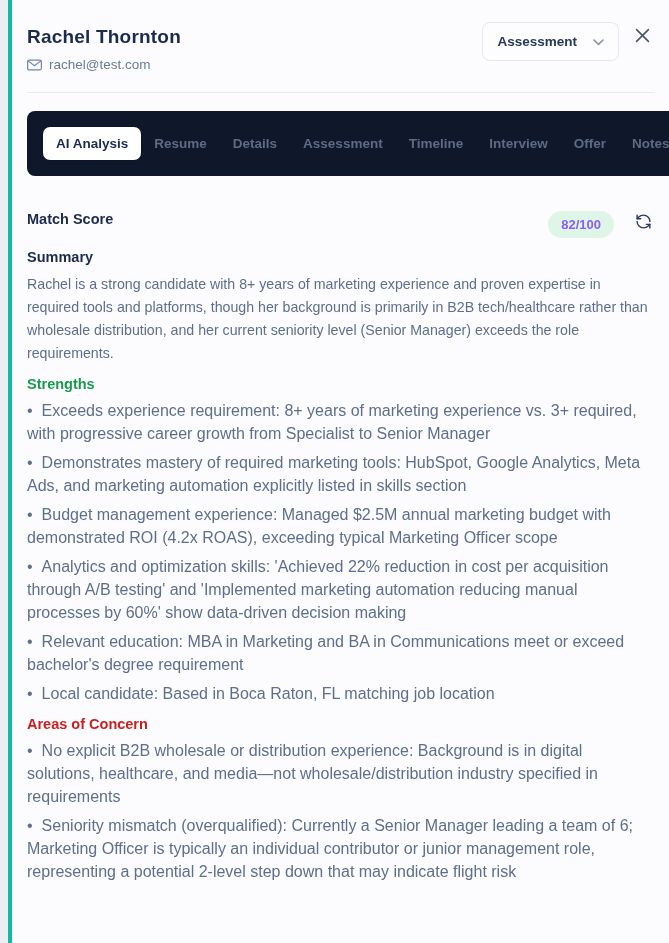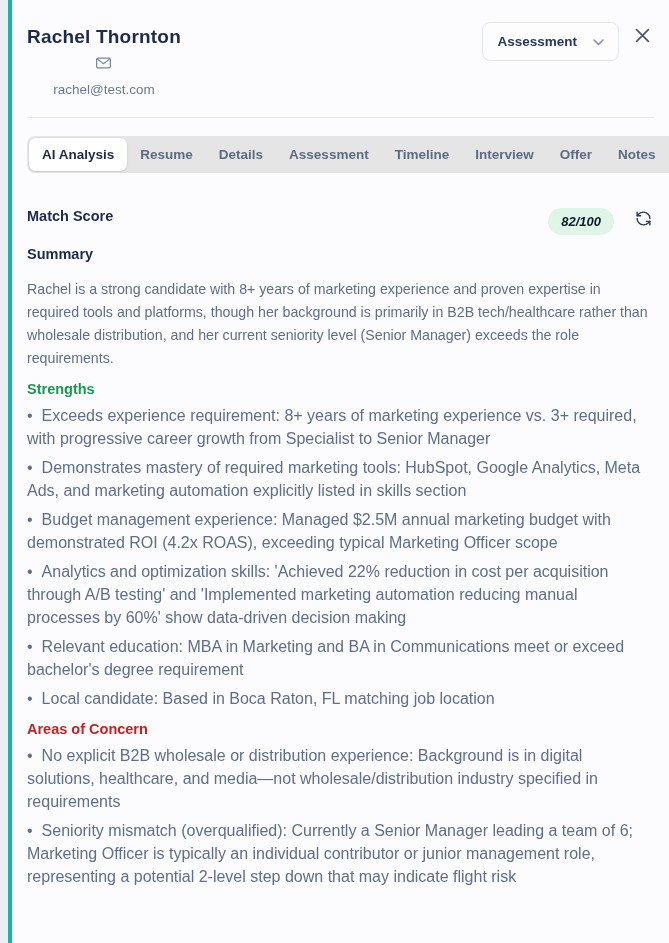--- a/index.html
+++ b/index.html
@@ -13,63 +13,63 @@
   }
   .panel {
     position:absolute; left:8px; top:0; width:661px; height:943px;
     background:#fcfcfe;
     border-left:4px solid #14b8a6;
     padding:20px 15px 0 15px;
   }
   
   .header { display:flex; justify-content:space-between; align-items:flex-start; }
   .candidate-name { font-size:19px; font-weight:700; color:#1c2a4e; letter-spacing:.2px; margin-top:6px; }
-  .email-row { display:flex; align-items:center; gap:13px; margin-top:9px; color:#6a7a96; font-size:13.5px;flex-direction:column; }
+  .email-row { display:flex; align-items:center; gap:7px; margin-top:9px; color:#6a7a96; font-size:13.5px; }
   .email-row svg { display:block; color:#7585a0; }
   .header-controls { display:flex; align-items:flex-start; gap:12px; margin-top:2px; }
   .stage-select {
     display:flex; align-items:center; gap:16px;
     background:#fdfdfe; border:1px solid #e3e7ee; border-radius:8px;
     padding:11px 14px; cursor:pointer;
     font-size:13.5px; font-weight:600; color:#27375c;
   }
   .stage-select svg { color:#8a94a8; }
   .close-btn {
     background:none; border:none; cursor:pointer; padding:6px 4px;
     color:#4a5468; line-height:0;
   }
   .divider { border:none; border-top:1px solid #e7eaf0; margin-top:20px; }
   
   .tab-strip {
     margin-top:18px; margin-right:-15px;
-    background:#e5e5e5; border-radius:8px 0 0 8px;
-    display:flex; align-items:center; padding:2px;
+    background:#0f172a; border-radius:8px 0 0 8px;
+    display:flex; align-items:center; padding:16px;
   }
   .tab {
     padding:9px 13px; font-size:13.5px; font-weight:600; color:#5d6b84;
     cursor:pointer; white-space:nowrap; border-radius:7px;
   }
   .tab.active {
     background:#ffffff; color:#1c2a4e; font-weight:700;
     box-shadow:0 1px 2px rgba(16,24,40,.10), 0 0 0 1px rgba(16,24,40,.02);
   }
   
   .match-row { margin-top:35px; display:flex; align-items:flex-start; }
   .match-label { font-size:14.5px; font-weight:700; color:#1c2a4e; flex:1; }
   .score-badge {
-    background:#def5e8; color:#0f172a; font-weight:700; font-size:13px;
-    padding:6px 13px; border-radius:999px; margin-right:19px;font-style:italic;
+    background:#def5e8; color:#8b5cf6; font-weight:700; font-size:13px;
+    padding:6px 13px; border-radius:999px; margin-right:19px;
   }
   .refresh-btn { background:none; border:none; cursor:pointer; line-height:0; padding:2px; color:#2d3b62; }
   
   .section-heading { font-size:14.5px; font-weight:700; margin-top:11px; }
   .h-summary { color:#1c2a4e; }
   .h-strengths { color:#179a4e; }
   .h-concerns { color:#cc1e1e; }
-  .body-text { font-size:14.2px; line-height:23px; color:#5e6e8c; margin-top:16px; }
+  .body-text { font-size:14.2px; line-height:23px; color:#5e6e8c; margin-top:8px; }
   ul.bullets { list-style:none; margin-top:7px; }
   ul.bullets li { font-size:16px; line-height:23px; color:#5e6e8c; margin-top:6px; }
   ul.bullets li::before { content:"•"; margin-right:9px; color:#5e6e8c; }
 </style>
 </head>
 <body>
 
 <div class="panel">
 
   <div class="header">

